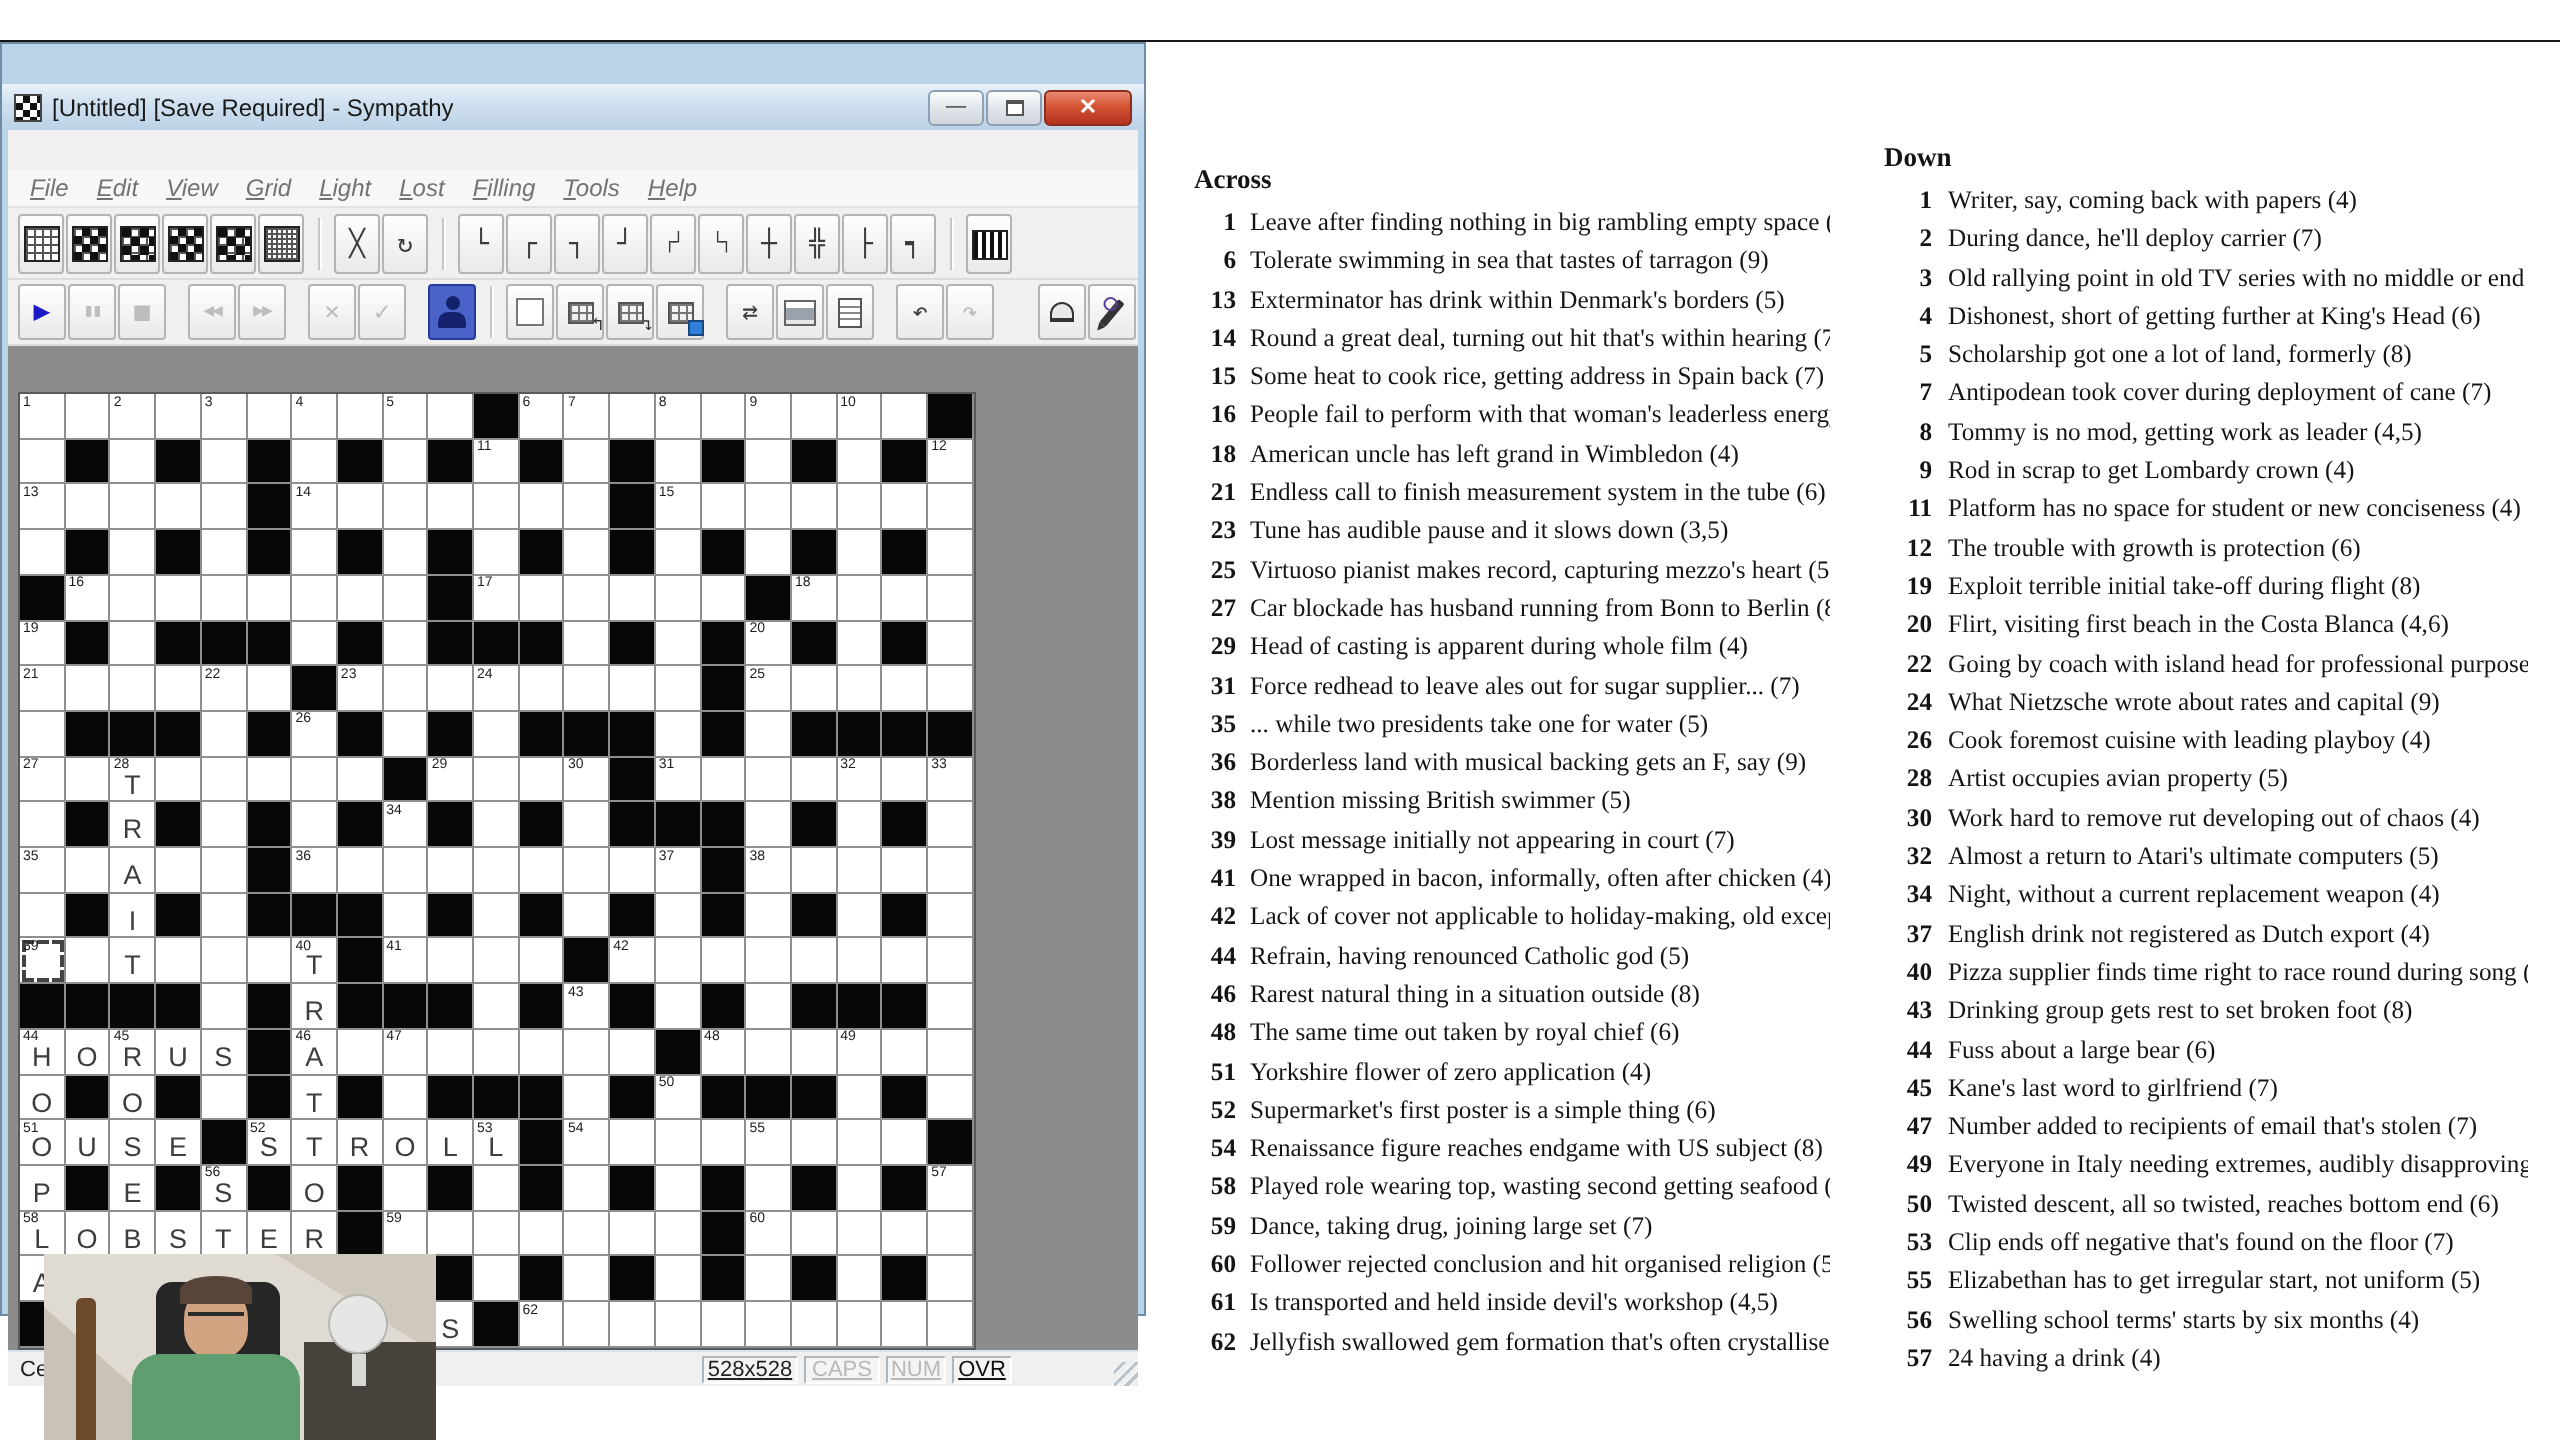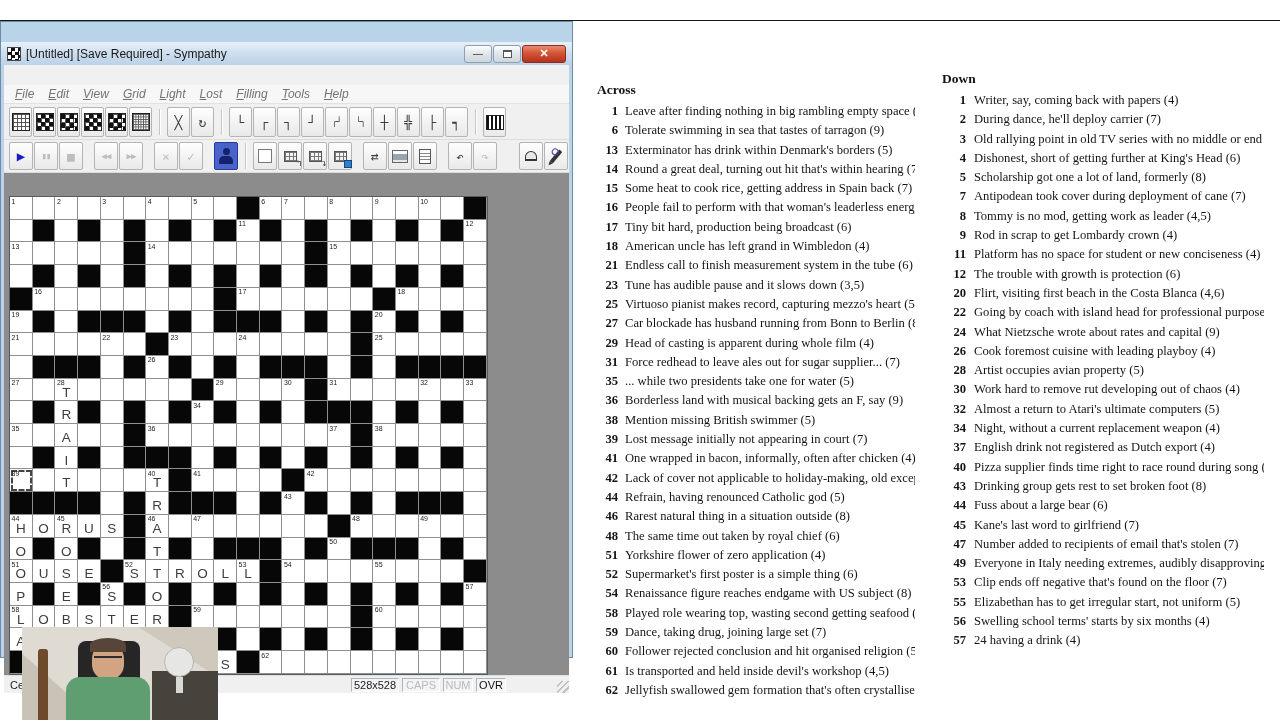--- a/index.html
+++ b/index.html
@@ -106,21 +106,21 @@
   .cnum { position:absolute; left:1.5px; top:0.5px; font-size:7px; color:#1c1c1c; line-height:7px; }
   .clet { position:absolute; left:0; right:0; top:6px; text-align:center; font-size:13.5px;
           color:#3d3d3d; }
 
   
   #statusbar { left:0; top:590px; width:565px; height:18px; background:#f0f0f0;
                border-top:1px solid #d8e2ec; display:flex; align-items:center;
                font-size:11px; color:#222; }
   #sb-cell { padding-left:6px; flex:1; }
   .sb-panel { border:1px solid; border-color:#aeb6bd #fff #fff #aeb6bd; background:#f4f4f4;
-              height:14px; line-height:12px; text-align:center; margin-right:3px; }
+              height:14px; line-height:12px; text-align:center; margin-right:3px;text-decoration:underline; }
   #sb-size { width:48px; }
   #sb-caps { width:38px; color:#b9b9b9; }
   #sb-num  { width:30px; color:#b9b9b9; }
   #sb-ovr  { width:30px; color:#111; }
   #sb-grip { width:60px; height:16px;
              background:repeating-linear-gradient(135deg,transparent 0 3px,#b9c2ca 3px 4.5px) right bottom/12px 12px no-repeat; }
 
   
   .clue-panel { font-family:"Liberation Serif", serif; color:#141414; }
   #across-panel { left:597px; top:62px; width:318px; height:640px; overflow:hidden; }
@@ -987,21 +987,20 @@
 
 <div id="across-panel" class="abs clue-panel">
   <div class="clue-header">Across</div>
   <div class="clue-list" id="across-list">
       <div class="clue"><span class="cl-num">1</span><span class="cl-txt">Leave after finding nothing in big rambling empty space (4,6)</span></div>
       <div class="clue"><span class="cl-num">6</span><span class="cl-txt">Tolerate swimming in sea that tastes of tarragon (9)</span></div>
       <div class="clue"><span class="cl-num">13</span><span class="cl-txt">Exterminator has drink within Denmark's borders (5)</span></div>
       <div class="clue"><span class="cl-num">14</span><span class="cl-txt">Round a great deal, turning out hit that's within hearing (7)</span></div>
       <div class="clue"><span class="cl-num">15</span><span class="cl-txt">Some heat to cook rice, getting address in Spain back (7)</span></div>
       <div class="clue"><span class="cl-num">16</span><span class="cl-txt">People fail to perform with that woman's leaderless energy (8)</span></div>
-      <div class="clue"><span class="cl-num">17</span><span class="cl-txt">Tiny bit hard, production being broadcast (6)</span></div>
       <div class="clue"><span class="cl-num">18</span><span class="cl-txt">American uncle has left grand in Wimbledon (4)</span></div>
       <div class="clue"><span class="cl-num">21</span><span class="cl-txt">Endless call to finish measurement system in the tube (6)</span></div>
       <div class="clue"><span class="cl-num">23</span><span class="cl-txt">Tune has audible pause and it slows down (3,5)</span></div>
       <div class="clue"><span class="cl-num">25</span><span class="cl-txt">Virtuoso pianist makes record, capturing mezzo's heart (5)</span></div>
       <div class="clue"><span class="cl-num">27</span><span class="cl-txt">Car blockade has husband running from Bonn to Berlin (8)</span></div>
       <div class="clue"><span class="cl-num">29</span><span class="cl-txt">Head of casting is apparent during whole film (4)</span></div>
       <div class="clue"><span class="cl-num">31</span><span class="cl-txt">Force redhead to leave ales out for sugar supplier... (7)</span></div>
       <div class="clue"><span class="cl-num">35</span><span class="cl-txt">... while two presidents take one for water (5)</span></div>
       <div class="clue"><span class="cl-num">36</span><span class="cl-txt">Borderless land with musical backing gets an F, say (9)</span></div>
       <div class="clue"><span class="cl-num">38</span><span class="cl-txt">Mention missing British swimmer (5)</span></div>
@@ -1028,35 +1027,37 @@
       <div class="clue"><span class="cl-num">1</span><span class="cl-txt">Writer, say, coming back with papers (4)</span></div>
       <div class="clue"><span class="cl-num">2</span><span class="cl-txt">During dance, he'll deploy carrier (7)</span></div>
       <div class="clue"><span class="cl-num">3</span><span class="cl-txt">Old rallying point in old TV series with no middle or end (5)</span></div>
       <div class="clue"><span class="cl-num">4</span><span class="cl-txt">Dishonest, short of getting further at King's Head (6)</span></div>
       <div class="clue"><span class="cl-num">5</span><span class="cl-txt">Scholarship got one a lot of land, formerly (8)</span></div>
       <div class="clue"><span class="cl-num">7</span><span class="cl-txt">Antipodean took cover during deployment of cane (7)</span></div>
       <div class="clue"><span class="cl-num">8</span><span class="cl-txt">Tommy is no mod, getting work as leader (4,5)</span></div>
       <div class="clue"><span class="cl-num">9</span><span class="cl-txt">Rod in scrap to get Lombardy crown (4)</span></div>
       <div class="clue"><span class="cl-num">11</span><span class="cl-txt">Platform has no space for student or new conciseness (4)</span></div>
       <div class="clue"><span class="cl-num">12</span><span class="cl-txt">The trouble with growth is protection (6)</span></div>
+      <div class="clue"><span class="cl-num">19</span><span class="cl-txt">Exploit terrible initial take-off during flight (8)</span></div>
       <div class="clue"><span class="cl-num">20</span><span class="cl-txt">Flirt, visiting first beach in the Costa Blanca (4,6)</span></div>
       <div class="clue"><span class="cl-num">22</span><span class="cl-txt">Going by coach with island head for professional purposes (2,8</span></div>
       <div class="clue"><span class="cl-num">24</span><span class="cl-txt">What Nietzsche wrote about rates and capital (9)</span></div>
       <div class="clue"><span class="cl-num">26</span><span class="cl-txt">Cook foremost cuisine with leading playboy (4)</span></div>
       <div class="clue"><span class="cl-num">28</span><span class="cl-txt">Artist occupies avian property (5)</span></div>
       <div class="clue"><span class="cl-num">30</span><span class="cl-txt">Work hard to remove rut developing out of chaos (4)</span></div>
       <div class="clue"><span class="cl-num">32</span><span class="cl-txt">Almost a return to Atari's ultimate computers (5)</span></div>
       <div class="clue"><span class="cl-num">34</span><span class="cl-txt">Night, without a current replacement weapon (4)</span></div>
       <div class="clue"><span class="cl-num">37</span><span class="cl-txt">English drink not registered as Dutch export (4)</span></div>
       <div class="clue"><span class="cl-num">40</span><span class="cl-txt">Pizza supplier finds time right to race round during song (9)</span></div>
       <div class="clue"><span class="cl-num">43</span><span class="cl-txt">Drinking group gets rest to set broken foot (8)</span></div>
       <div class="clue"><span class="cl-num">44</span><span class="cl-txt">Fuss about a large bear (6)</span></div>
       <div class="clue"><span class="cl-num">45</span><span class="cl-txt">Kane's last word to girlfriend (7)</span></div>
       <div class="clue"><span class="cl-num">47</span><span class="cl-txt">Number added to recipients of email that's stolen (7)</span></div>
       <div class="clue"><span class="cl-num">49</span><span class="cl-txt">Everyone in Italy needing extremes, audibly disapproving (7)</span></div>
+      <div class="clue"><span class="cl-num">50</span><span class="cl-txt">Twisted descent, all so twisted, reaches bottom end (6)</span></div>
       <div class="clue"><span class="cl-num">53</span><span class="cl-txt">Clip ends off negative that's found on the floor (7)</span></div>
       <div class="clue"><span class="cl-num">55</span><span class="cl-txt">Elizabethan has to get irregular start, not uniform (5)</span></div>
       <div class="clue"><span class="cl-num">56</span><span class="cl-txt">Swelling school terms' starts by six months (4)</span></div>
       <div class="clue"><span class="cl-num">57</span><span class="cl-txt">24 having a drink (4)</span></div>
     </div>
 </div>
 
 <div id="webcam" class="abs">
   <div class="wc-slope"></div>
   <div class="wc-slope2"></div>

